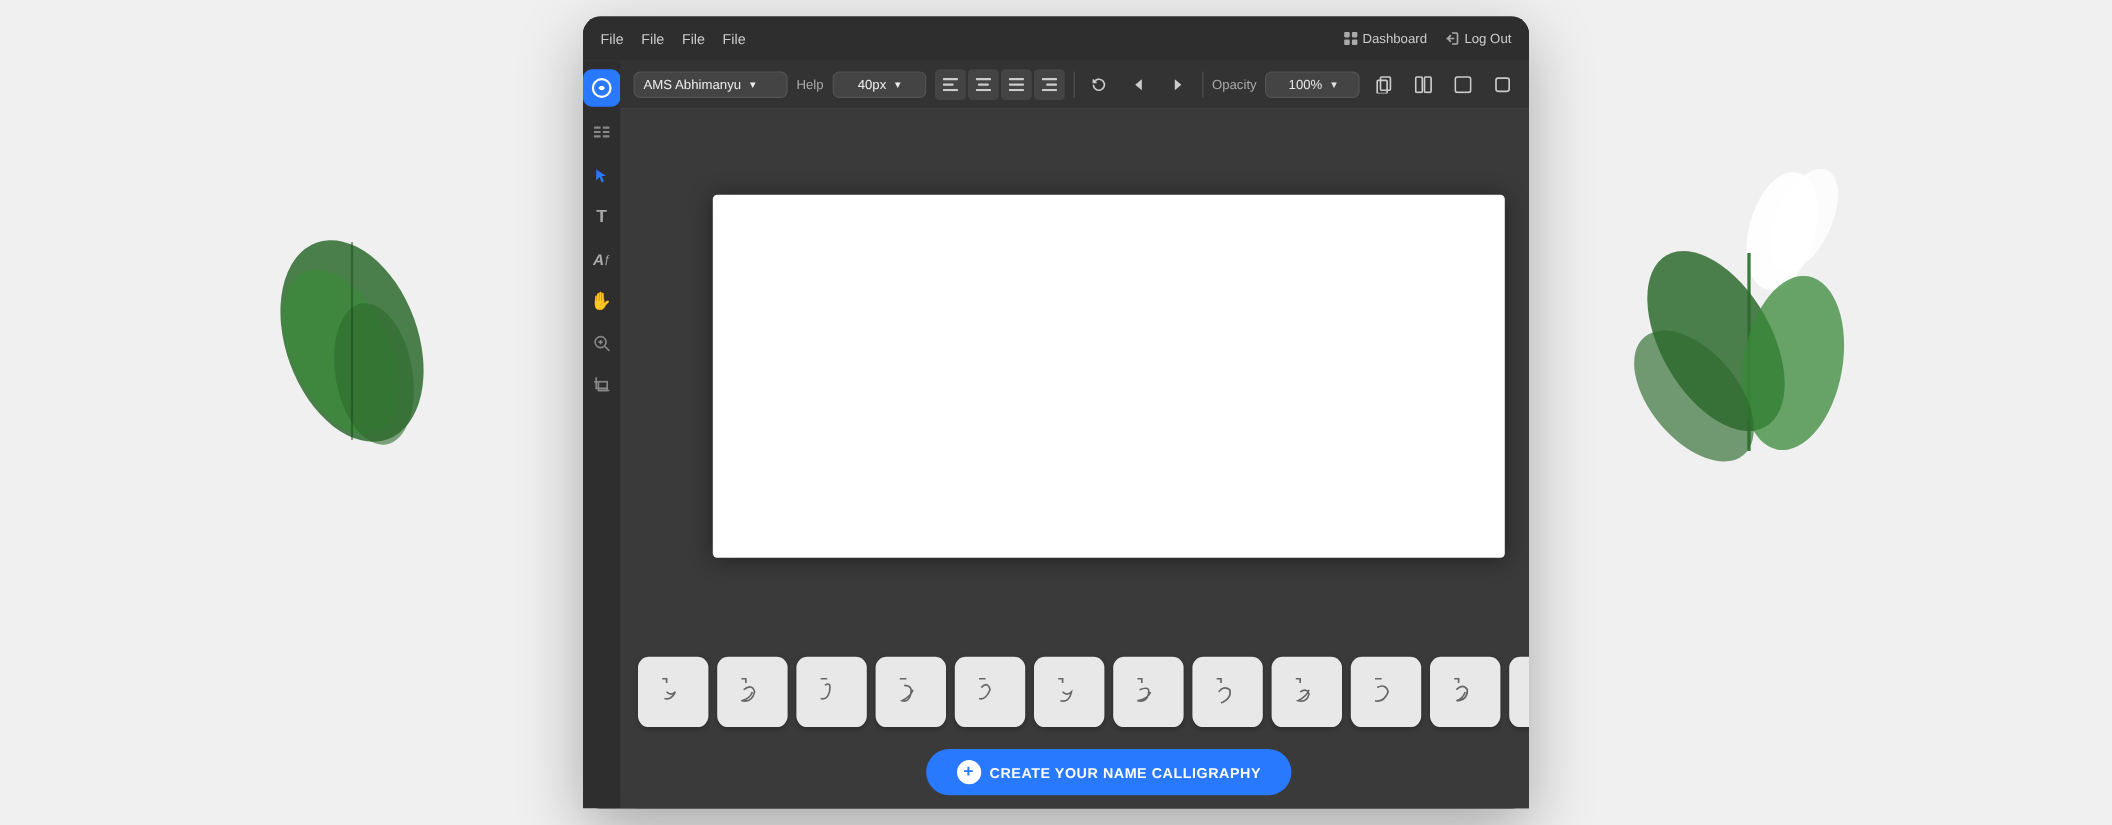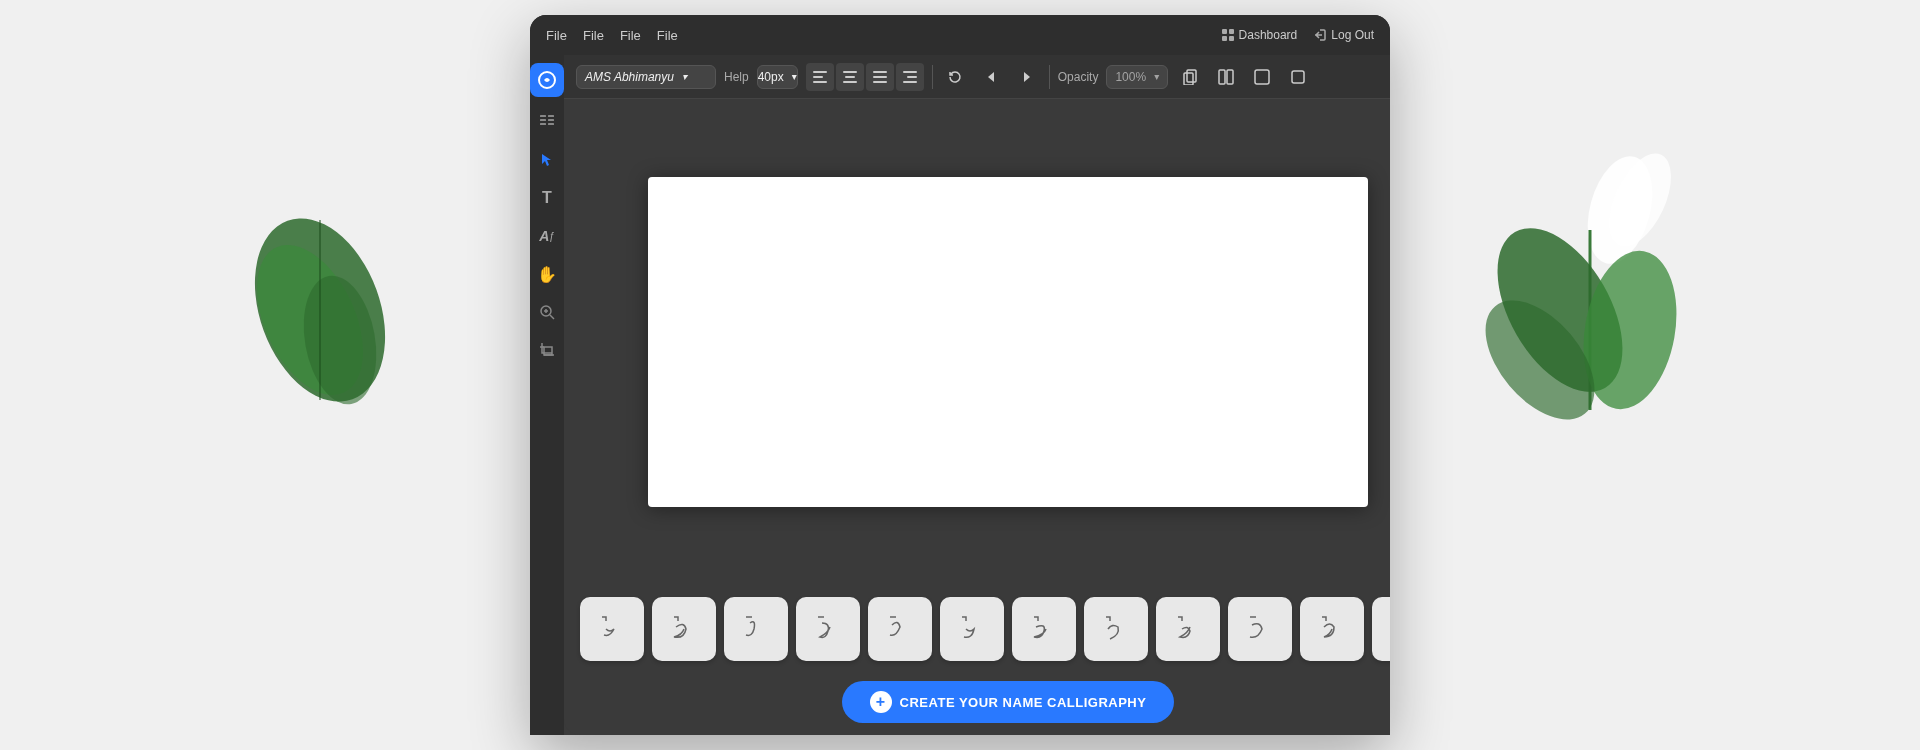--- a/index.html
+++ b/index.html
@@ -134,29 +134,28 @@
       color: #eee;
       border: 1px solid #555;
       border-radius: 6px;
       padding: 4px 8px;
       font-size: 12px;
       cursor: pointer;
       display: flex;
       align-items: center;
       gap: 4px;
       min-width: 140px;
-      font-style: italic;
     }
 
     .size-select {
       background: #444;
       color: #eee;
       border: 1px solid #555;
       border-radius: 6px;
-      padding: 4px 0;
+      padding: 4px 22px;
       font-size: 12px;
       cursor: pointer;
       display: flex;
       align-items: center;
       gap: 4px;
     }
 
     .toolbar-label {
       color: #aaa;
       font-size: 12px;
@@ -196,24 +195,24 @@
       color: #ccc;
       cursor: pointer;
       display: flex;
       align-items: center;
       justify-content: center;
       font-size: 14px;
     }
 
     .opacity-select {
       background: #444;
-      color: #a3a3a3;
+      color: #e5e5e5;
       border: 1px solid #555;
       border-radius: 6px;
-      padding: 4px 8px;
+      padding: 4px 20px;
       font-size: 12px;
       cursor: pointer;
       display: flex;
       align-items: center;
       gap: 4px;
     }
 
     
     .canvas-area {
       flex: 1;

